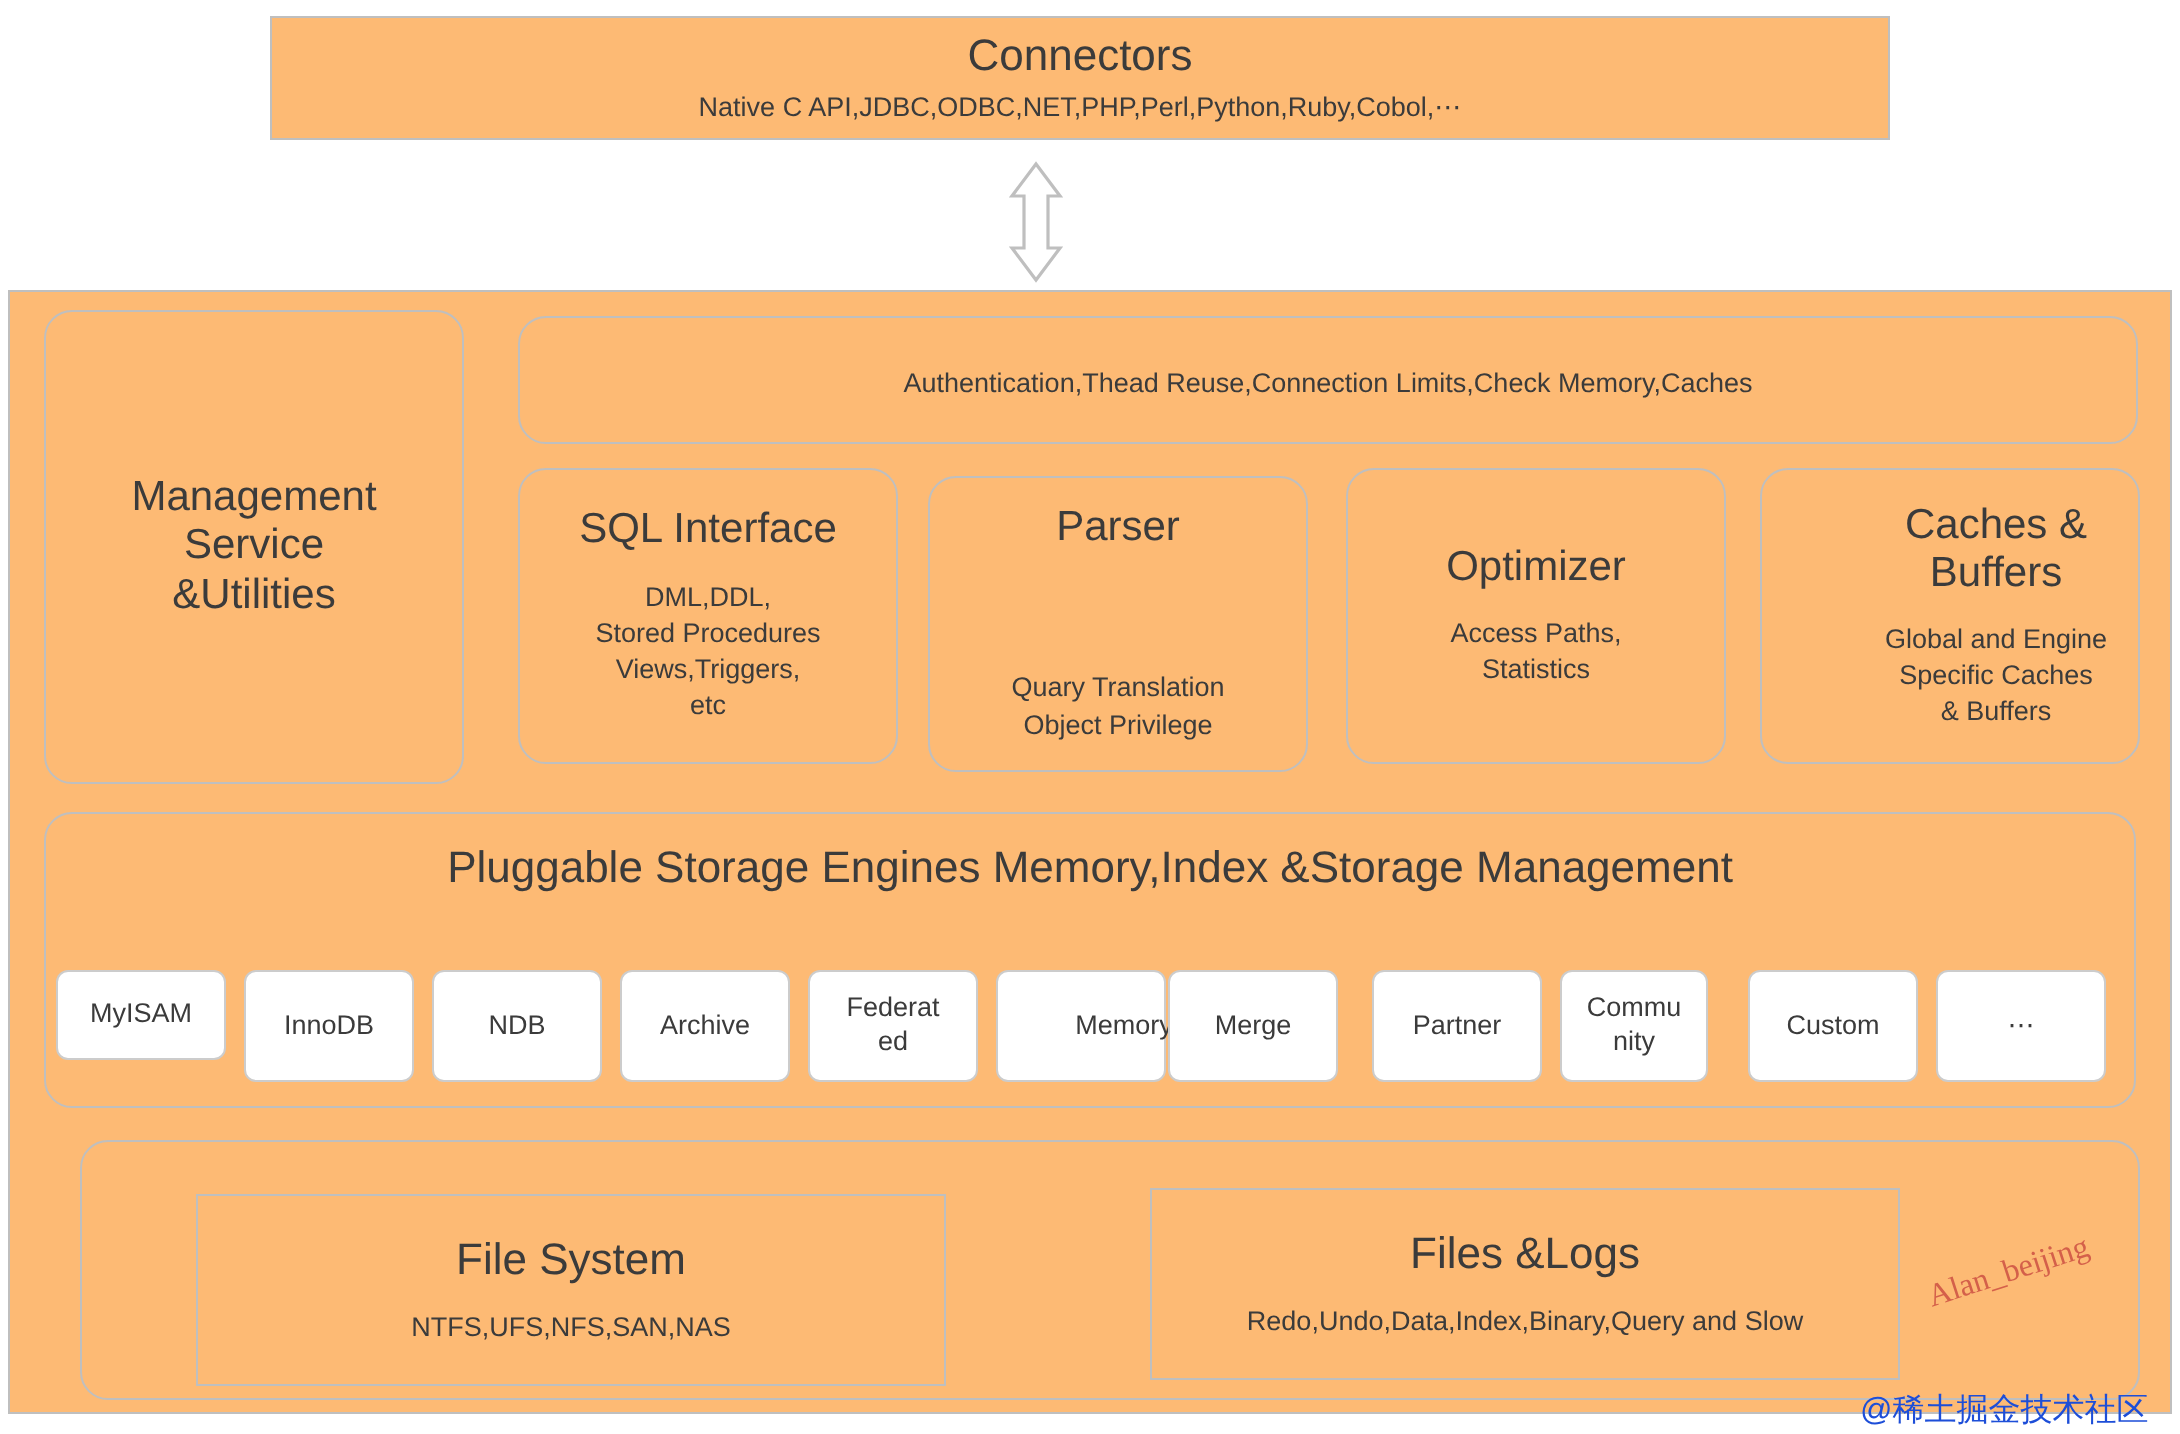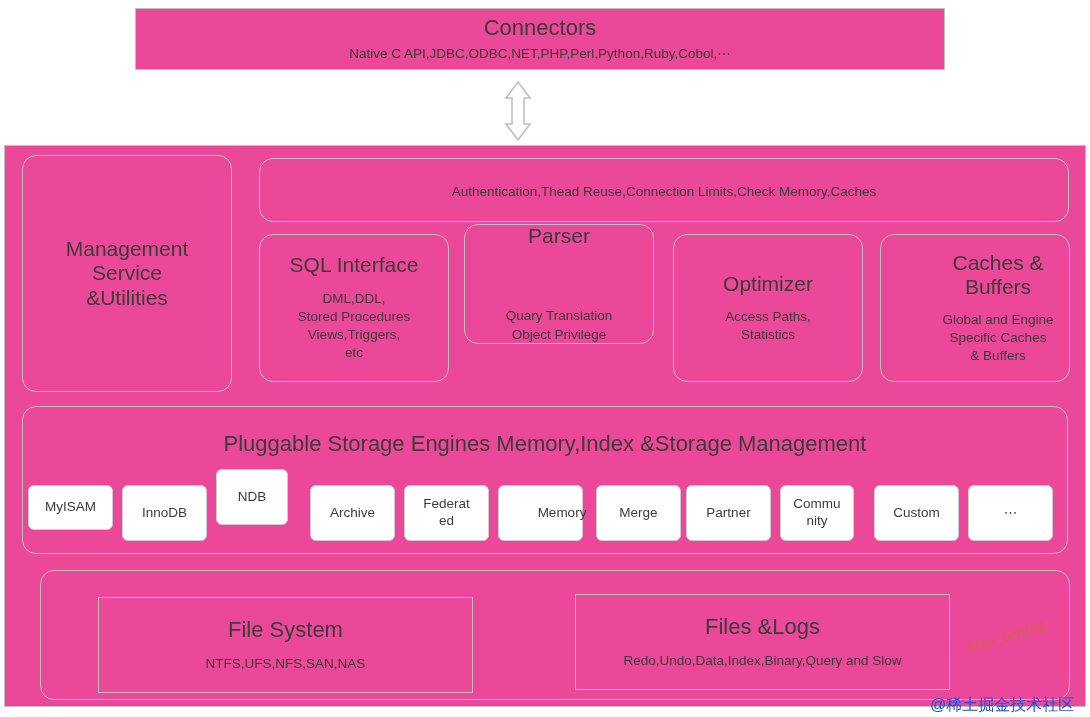--- a/index.html
+++ b/index.html
@@ -12,21 +12,21 @@
     height: 717px;
     position: relative;
     font-family: "Liberation Sans", sans-serif;
     color: #333333;
     overflow: hidden;
   }
   .box {
     position: absolute;
     box-sizing: border-box;
     border: 1px solid #bfbfbf;
-    background: #ec4899;
+    background: #fdba74;
     display: flex;
     flex-direction: column;
     align-items: center;
     justify-content: center;
     text-align: center;
   }
   .rounded { border-radius: 14px; }
   .title {
     font-size: 21px;
     color: #3b3b3b;
@@ -110,63 +110,63 @@
 </div>
 
 <div class="box rounded" style="left:259px; top:234px; width:190px; height:148px;">
   <div class="title">SQL Interface</div>
   <div class="sub gap" style="white-space:pre-line;">DML,DDL,
 Stored Procedures
 Views,Triggers,
 etc</div>
 </div>
 
-<div class="box rounded" style="left:464px; top:224px; width:190px; height:120px;gap:47px;">
+<div class="box rounded" style="left:464px; top:238px; width:190px; height:148px;gap:47px;">
   <div class="title">Parser</div>
   <div class="sub gap" style="white-space:pre-line;">Quary Translation
 Object Privilege</div>
 </div>
 
 <div class="box rounded" style="left:673px; top:234px; width:190px; height:148px;">
   <div class="title">Optimizer</div>
   <div class="sub gap" style="white-space:pre-line;">Access Paths,
 Statistics</div>
 </div>
 
 <div class="box rounded" style="left:880px; top:234px; width:190px; height:148px;padding-left:46px;">
   <div class="title">Caches &amp; Buffers</div>
   <div class="sub gap" style="white-space:pre-line;">Global and Engine
 Specific Caches
 &amp; Buffers</div>
 </div>
 
 <div class="box rounded" style="left:22px; top:406px; width:1046px; height:148px; justify-content:flex-start;">
-  <div class="title big" style="margin-top:24px;">Pluggable Storage Engines Memory,Index &amp;Storage Management</div>
+  <div class="title big" style="margin-top:14px;">Pluggable Storage Engines Memory,Index &amp;Storage Management</div>
 </div>
 
 <div class="engine" style="left:28px; top:485px; width:85px; height:45px;">
     <span>MyISAM</span>
   </div>
 <div class="engine" style="left:122px; top:485px; width:85px; height:56px;justify-content:center;">
     <span>InnoDB</span>
   </div>
-<div class="engine" style="left:216px; top:469px; width:72px; height:56px;">
+<div class="engine" style="left:216px; top:485px; width:85px; height:56px;">
     <span>NDB</span>
   </div>
 <div class="engine" style="left:310px; top:485px; width:85px; height:56px;">
     <span>Archive</span>
   </div>
 <div class="engine" style="left:404px; top:485px; width:85px; height:56px;">
     <span style="white-space:pre-line;">Federat
 ed</span>
   </div>
 <div class="engine" style="left:498px; top:485px; width:85px; height:56px;padding-left:45px;">
     <span>Memory</span>
   </div>
-<div class="engine" style="left:596px; top:485px; width:85px; height:56px;">
+<div class="engine" style="left:584px; top:485px; width:85px; height:56px;">
     <span>Merge</span>
   </div>
 <div class="engine" style="left:686px; top:485px; width:85px; height:56px;">
     <span>Partner</span>
   </div>
 <div class="engine" style="left:780px; top:485px; width:74px; height:56px;">
     <span style="white-space:pre-line;">Commu
 nity</span>
   </div>
 <div class="engine" style="left:874px; top:485px; width:85px; height:56px;">

